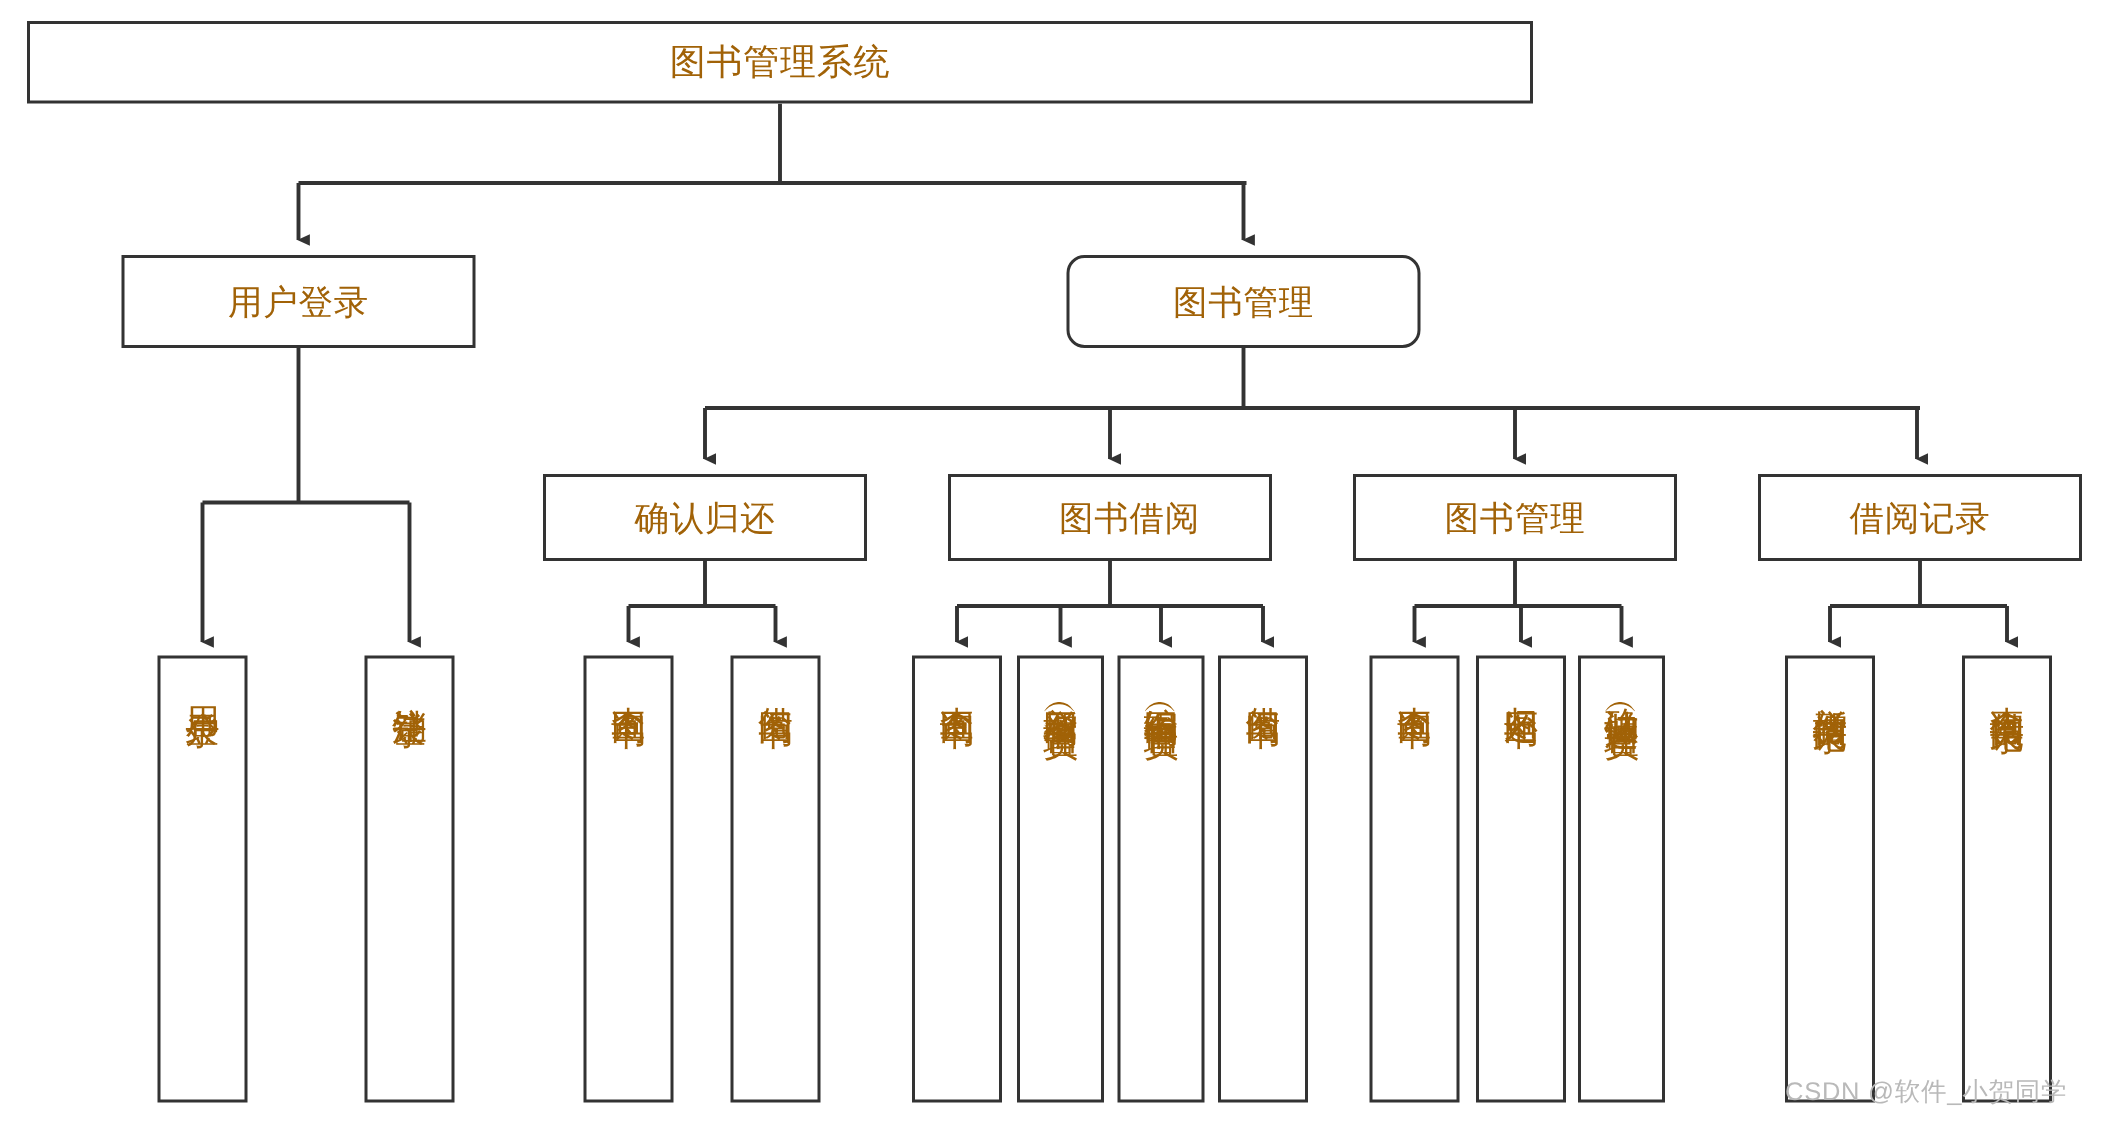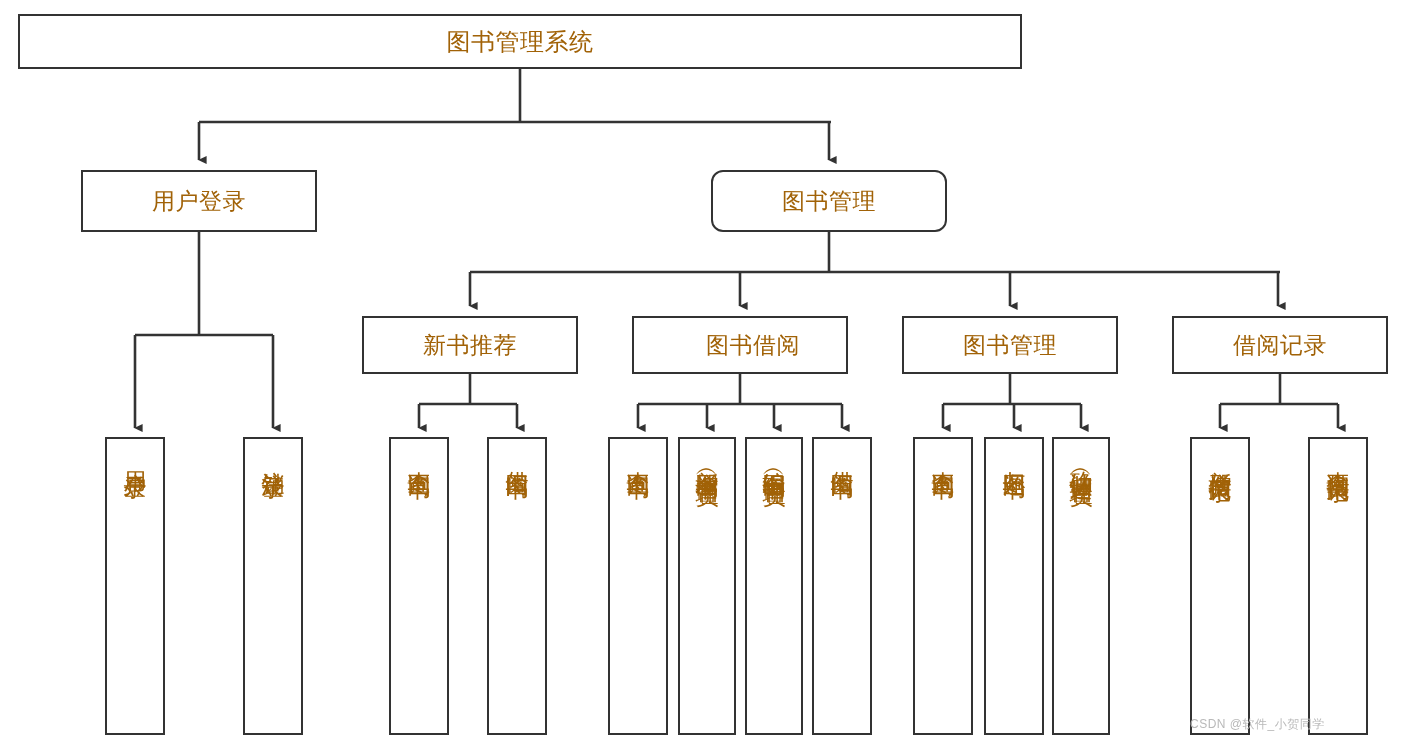--- a/index.html
+++ b/index.html
@@ -50,21 +50,21 @@
     text-orientation: upright;
     white-space: normal;
     font-size: 23px;
     line-height: 1.0;
     letter-spacing: 2px;
     text-align: left;
   }
   .node.root .node-label { font-size: 24px; }
   .watermark {
     position: absolute;
-    font-size: 12px;
+    font-size: 17px;
     color: #b9b9b9;
     white-space: nowrap;
     letter-spacing: 0.5px;
     user-select: none;
   }
 </style>
 </head>
 <body>
 
 <div id="canvas">
@@ -127,21 +127,21 @@
   </div>
 
   <div class="node" style="left:81px; top:170px; width:236px; height:62px;">
     <span class="node-label">用户登录</span>
   </div>
   <div class="node" style="left:711px; top:170px; width:236px; height:62px;border-radius:12px;">
     <span class="node-label">图书管理</span>
   </div>
 
   <div class="node" style="left:362px; top:316px; width:216px; height:58px;">
-    <span class="node-label">新书推荐</span>
+    <span class="node-label">确认归还</span>
   </div>
   <div class="node" style="left:632px; top:316px; width:216px; height:58px;padding-left:26px;">
     <span class="node-label">图书借阅</span>
   </div>
   <div class="node" style="left:902px; top:316px; width:216px; height:58px;">
     <span class="node-label">图书管理</span>
   </div>
   <div class="node" style="left:1172px; top:316px; width:216px; height:58px;text-align:right;">
     <span class="node-label">借阅记录</span>
   </div>

